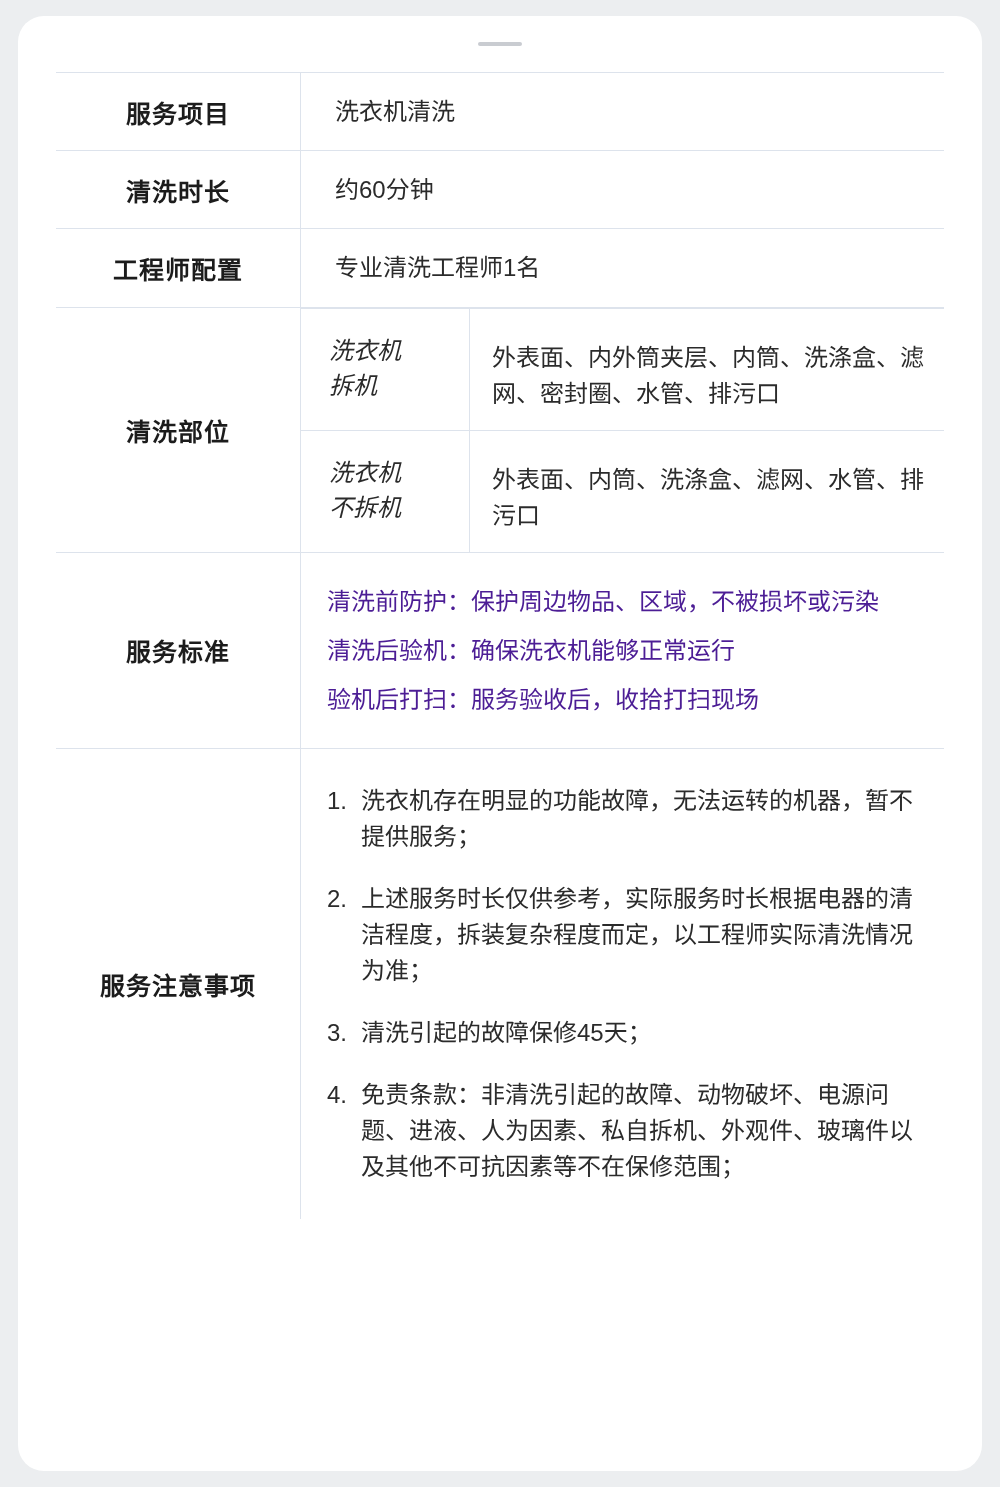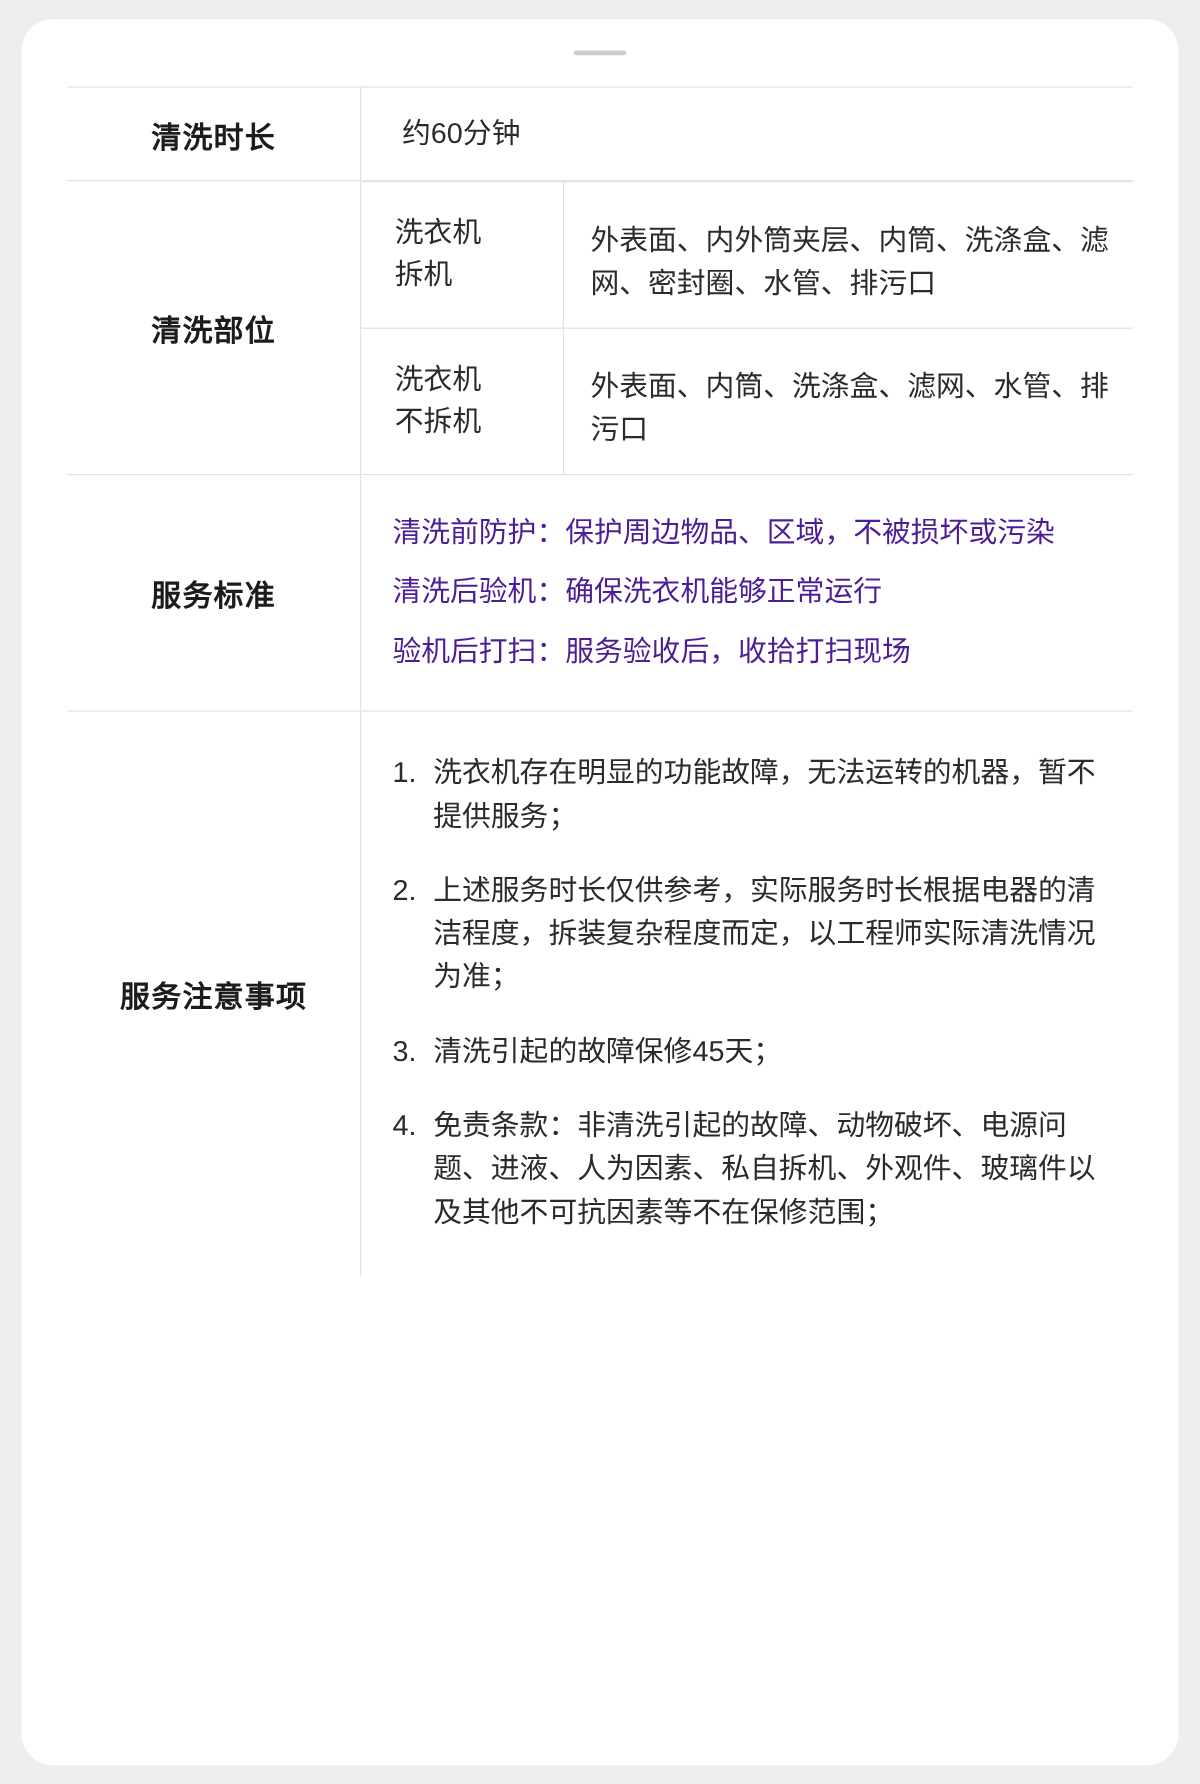--- a/index.html
+++ b/index.html
@@ -110,20 +110,21 @@
   }
   .subtable tr + tr td { border-top: 1px solid #dde3ec; }
   td.sublabel {
     width: 132px;
     font-size: 24px;
     color: #2b2b2b;
     padding: 18px 8px 18px 28px;
     border-right: 1px solid #dde3ec;
     line-height: 1.45;
     white-space: pre-line;
+    font-style: italic;
   }
   td.subvalue {
     font-size: 24px;
     color: #2b2b2b;
     padding: 31px 14px 18px 22px;
     line-height: 1.5;
   }
   td.nested { padding: 0; }
 
   
@@ -171,22 +172,30 @@
   <div class="card">
 
 
     <div class="divider-wrap">
       <div class="divider"></div>
     </div>
 
     <table class="table">
       <tbody>
         <tr>
+          <td class="label">服务项目</td>
+          <td class="value">洗衣机清洗</td>
+        </tr>
+        <tr>
           <td class="label">清洗时长</td>
           <td class="value">约60分钟</td>
+        </tr>
+        <tr>
+          <td class="label">工程师配置</td>
+          <td class="value">专业清洗工程师1名</td>
         </tr>
 
         <tr>
           <td class="label">清洗部位</td>
           <td class="nested">
             <table class="subtable">
               <tbody>
                 <tr>
                   <td class="sublabel">洗衣机
 拆机</td>

